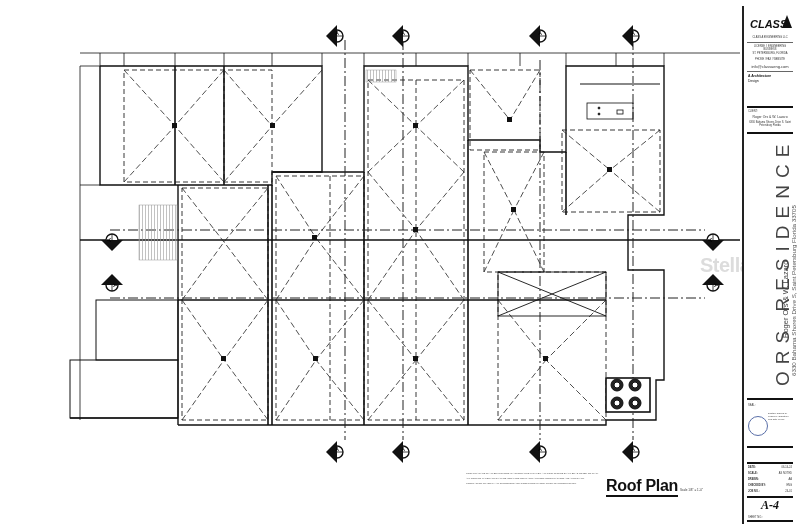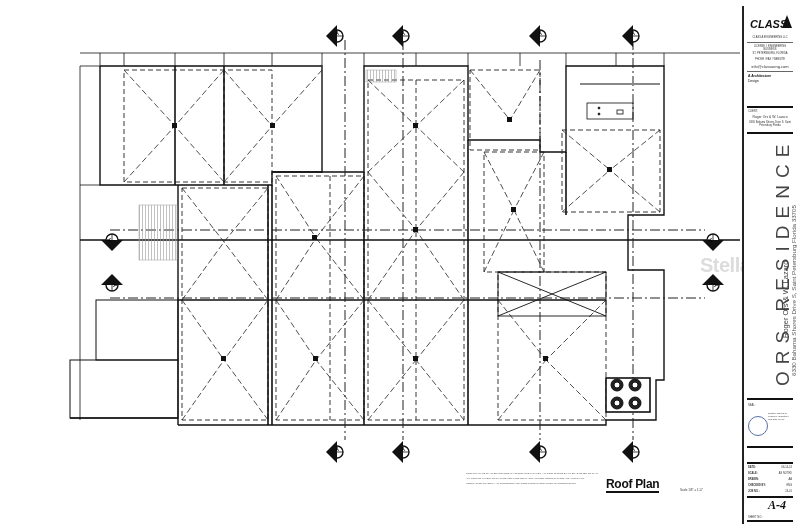--- a/index.html
+++ b/index.html
@@ -16,22 +16,22 @@
   .project-title span{position:absolute;left:0;top:0;transform-origin:0 0;transform:translate(22px,230px) rotate(-90deg);white-space:nowrap;font-size:19px;letter-spacing:7px;color:#444;font-family:"Liberation Sans",sans-serif;}
   .project-owner{position:absolute;left:28px;top:150px;width:10px;height:230px;}
   .project-owner span{position:absolute;left:0;top:0;transform-origin:0 0;transform:translate(9px,182px) rotate(-90deg);white-space:nowrap;font-size:7.5px;color:#444;}
   .project-addr{position:absolute;left:38px;top:150px;width:10px;height:230px;}
   .project-addr span{position:absolute;left:0;top:0;transform-origin:0 0;transform:translate(8px,220px) rotate(-90deg);white-space:nowrap;font-size:6.2px;color:#555;}
   .seal{position:absolute;left:4px;top:410px;width:18px;height:18px;border:1px solid #5a6fa8;border-radius:50%;}
   .seal-text{position:absolute;left:24px;top:406px;width:24px;font-size:2.4px;line-height:3px;color:#444;}
   .info-row{position:absolute;left:4px;width:44px;height:5px;font-size:2.6px;color:#333;}
   .info-row .k{position:absolute;left:0;font-weight:bold;}
   .info-row .v{position:absolute;right:0;}
-  .sheet-no{position:absolute;left:10px;top:492px;width:32px;height:14px;font-size:12px;font-weight:bold;font-style:italic;color:#111;text-align:right;font-family:"Liberation Serif",serif;}
-  .roof-plan-title{position:absolute;left:606px;top:477px;font-size:12px;font-weight:bold;color:#111;border-bottom:2px solid #111;padding-bottom:0;letter-spacing:-0.3px;}
+  .sheet-no{position:absolute;left:10px;top:492px;width:32px;height:14px;font-size:12px;font-weight:bold;font-style:italic;color:#111;text-align:center;font-family:"Liberation Serif",serif;}
+  .roof-plan-title{position:absolute;left:606px;top:477px;font-size:16px;font-weight:bold;color:#111;border-bottom:2px solid #111;padding-bottom:0;letter-spacing:-0.3px;}
   .roof-plan-scale{position:absolute;left:680px;top:488px;font-size:3px;color:#333;}
   .notes{position:absolute;left:466px;top:472px;width:136px;font-size:2.3px;line-height:3.2px;color:#555;}
   .watermark{position:absolute;left:700px;top:254px;font-size:20px;color:#d6d6d6;font-weight:bold;letter-spacing:-0.5px;opacity:0.85;}
 </style>
 </head>
 <body>
 
 <div id="sheet">
 <svg width="797" height="530" viewBox="0 0 797 530">
   <defs>

